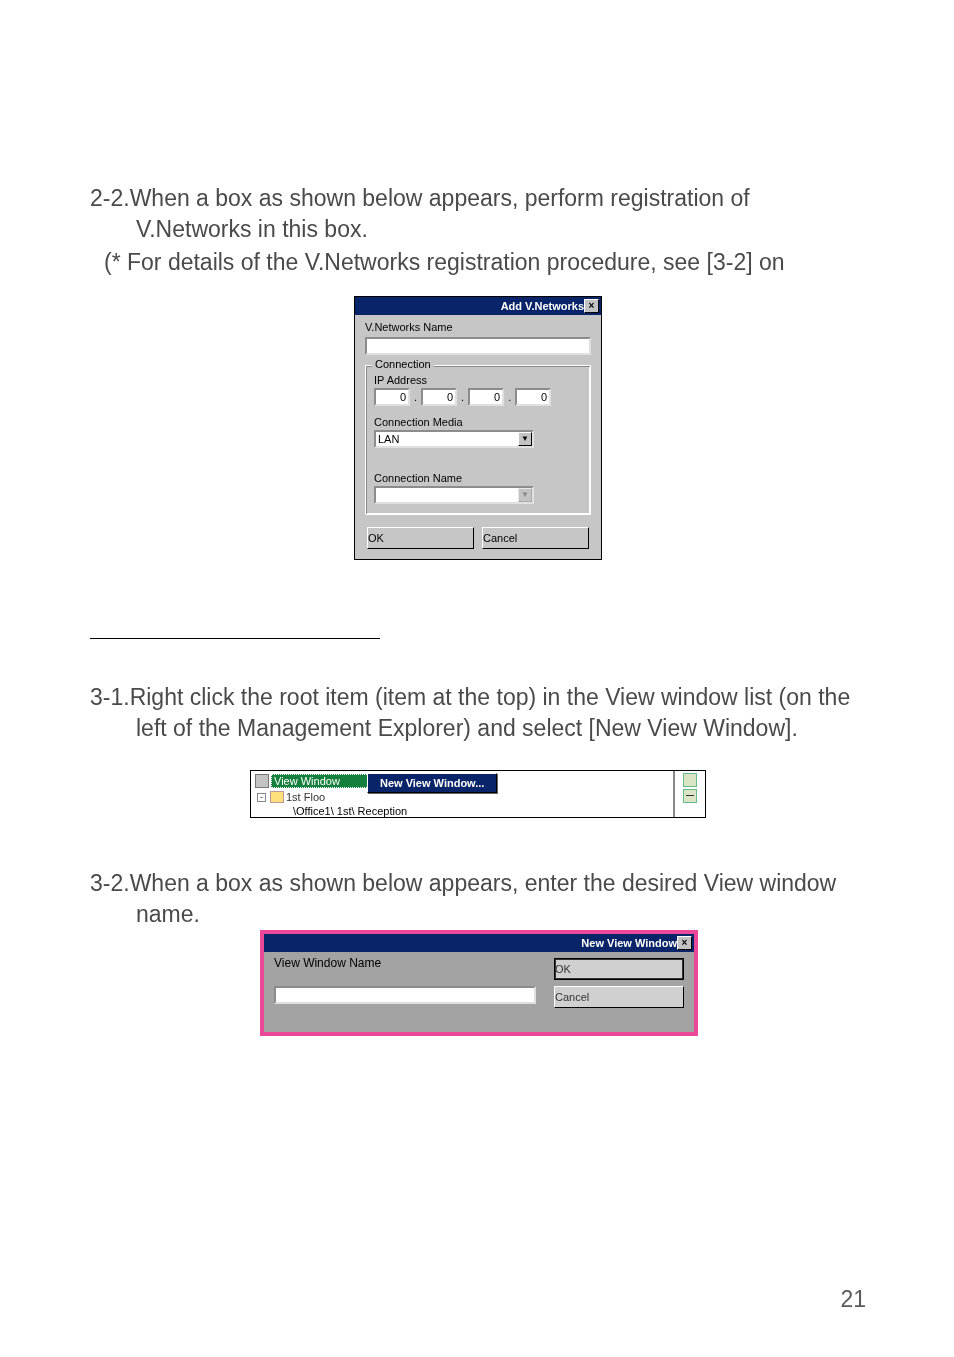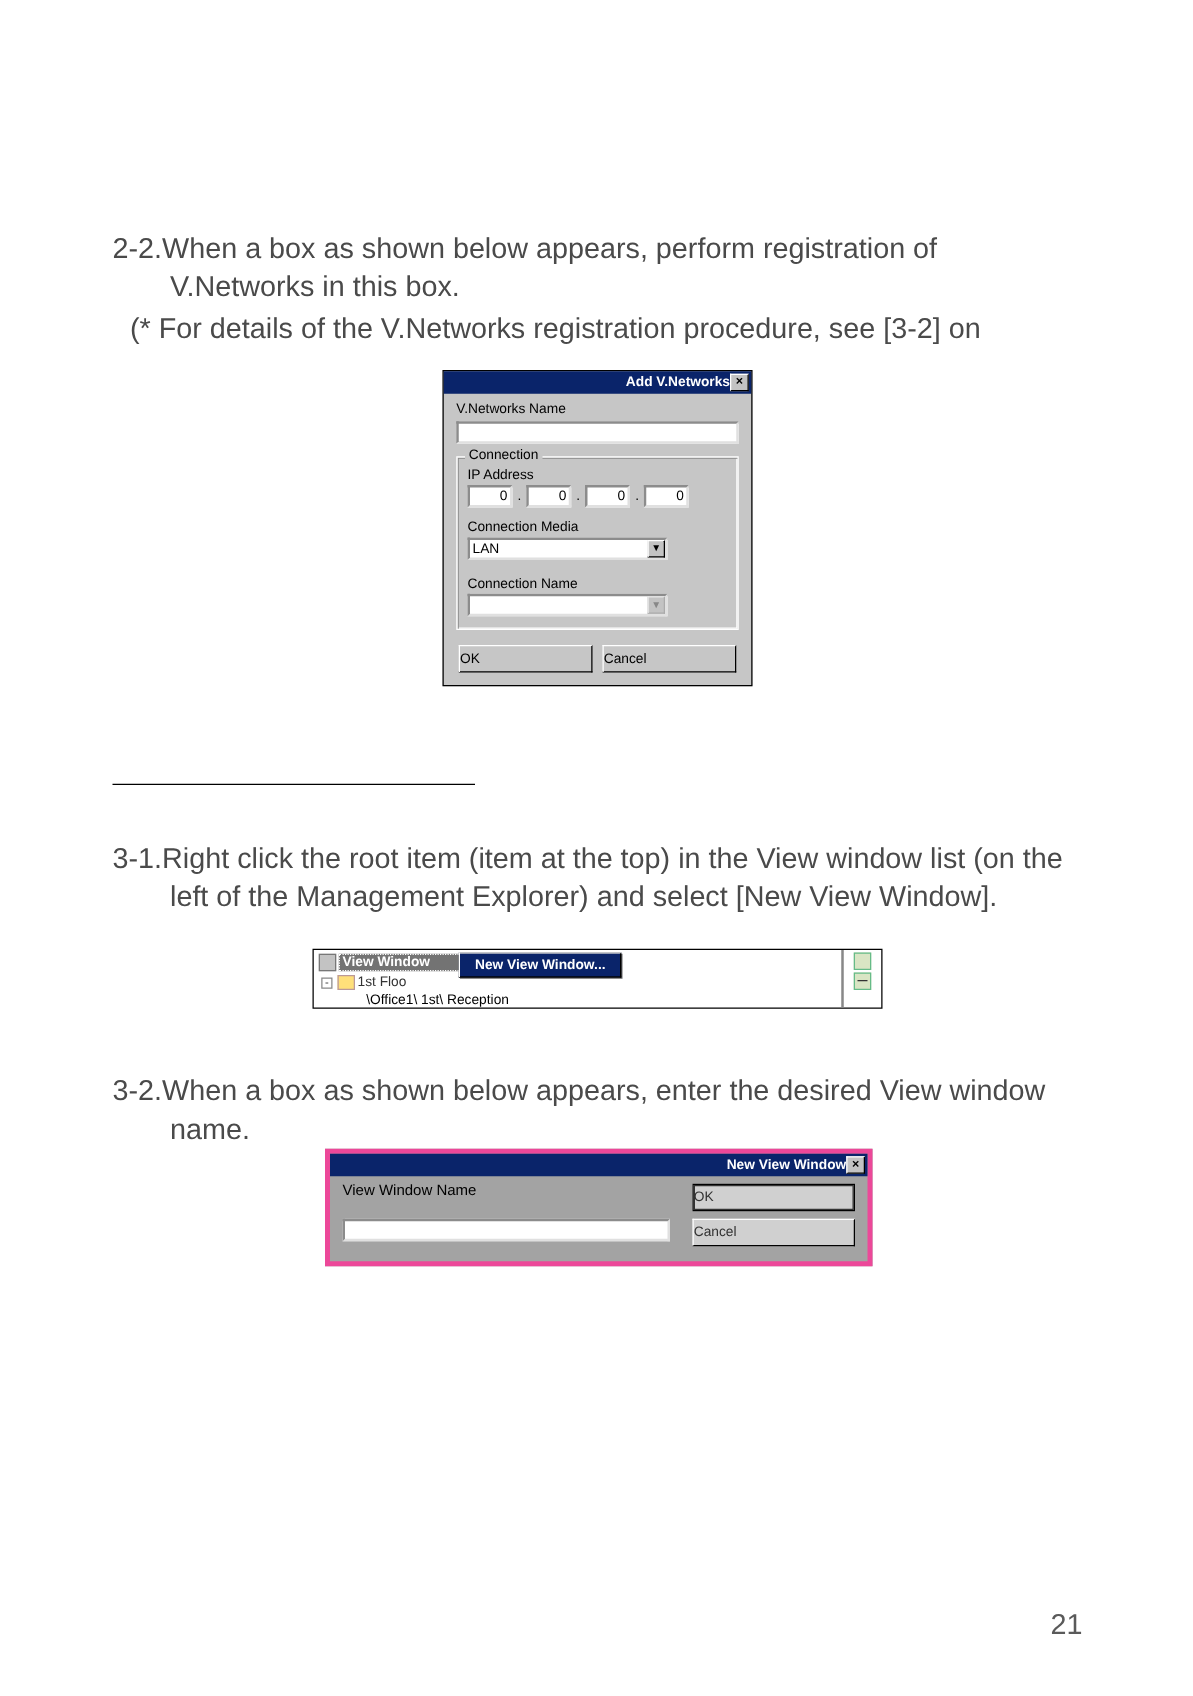--- a/index.html
+++ b/index.html
@@ -175,25 +175,24 @@
     display: flex;
     height: 46px;
     overflow: hidden;
   }
   .me-left { flex: 1; padding: 2px 2px 0 2px; font-size: 11px; position: relative; }
   .me-right { width: 30px; border-left: 2px solid #888; display:flex; flex-direction:column; align-items:center; padding-top:2px; gap:2px;}
   .me-right .ri { width:14px; height:14px; background:#d9e5c4; border:1px solid #6b8; box-sizing:border-box;}
   .me-right .ri .minus { display:block; margin:5px auto 0 auto; width:8px; height:1px; background:#333;}
   .sel-item {
     display:flex; align-items:center; gap:2px;
-    background:#737373; color:#fff;
+    background:#15803d; color:#fff;
     border:1px dotted #fff;
     padding:0 2px;
     width: 108px;
-    font-weight: bold;
   }
   .tree-row { display:flex; align-items:center; gap:2px; padding-left:2px; height:16px; }
   .tree-row .pm { width:9px;height:9px;border:1px solid #888; box-sizing:border-box; font-size:9px; line-height:7px; text-align:center; margin-right:2px;}
   .tree-row .fi { width:14px;height:12px; background:#ffe07a; border:1px solid #b99; box-sizing:border-box;}
   .context-menu {
     position:absolute;
     left: 116px; top: 2px;
     background:#0f172a;
     border:1px solid #000;
     border-top-color:#fff; border-left-color:#fff;
@@ -211,21 +210,21 @@
 
   
   .dlg-nvw {
     width: 438px;
     margin: 0 0 0 170px;
     border: 4px solid #ec4899;
     background: #a3a3a3;
     font-family: "MS Sans Serif", Tahoma, sans-serif;
     box-sizing: border-box;
   }
-  .nvw-body { display:flex; padding: 4px 10px 12px 10px; gap: 18px; }
+  .nvw-body { display:flex; padding: 4px 10px 24px 10px; gap: 18px; }
   .nvw-left { flex:1; }
   .nvw-right { width: 130px; display:flex; flex-direction:column; gap:6px; padding-top: 2px;}
   .nvw-right .win-button { flex: initial; background:#d0d0d0; }
   .nvw-right .win-button.default { border: 1px solid #000; box-shadow: inset 0 0 0 1px #333; }
   .nvw-left input.win-input { width: 100%; margin-top: 16px; }
 
   
   .pageno {
     position: absolute;
     bottom: 44px;
@@ -264,21 +263,21 @@
             <span class="dot">.</span>
           <input class="ip-oct" value="0" style="">
         </div>
 
         <div class="label-sm" style="margin-top:10px">Connection Media</div>
         <div class="select-wrap" style="margin-top:2px">
           <input class="win-input" value="LAN" style="">
           <span class="select-arrow">▼</span>
         </div>
 
-        <div class="label-sm" style="margin-top:13px">Connection Name</div>
+        <div class="label-sm" style="margin-top:24px">Connection Name</div>
         <div class="select-wrap" style="margin-top:2px">
           <input class="win-input" value="" style="">
           <span class="select-arrow disabled">▼</span>
         </div>
       </div>
 
       <div class="btn-row">
         <div class="win-button">OK</div>
         <div class="win-button">Cancel</div>
       </div>

